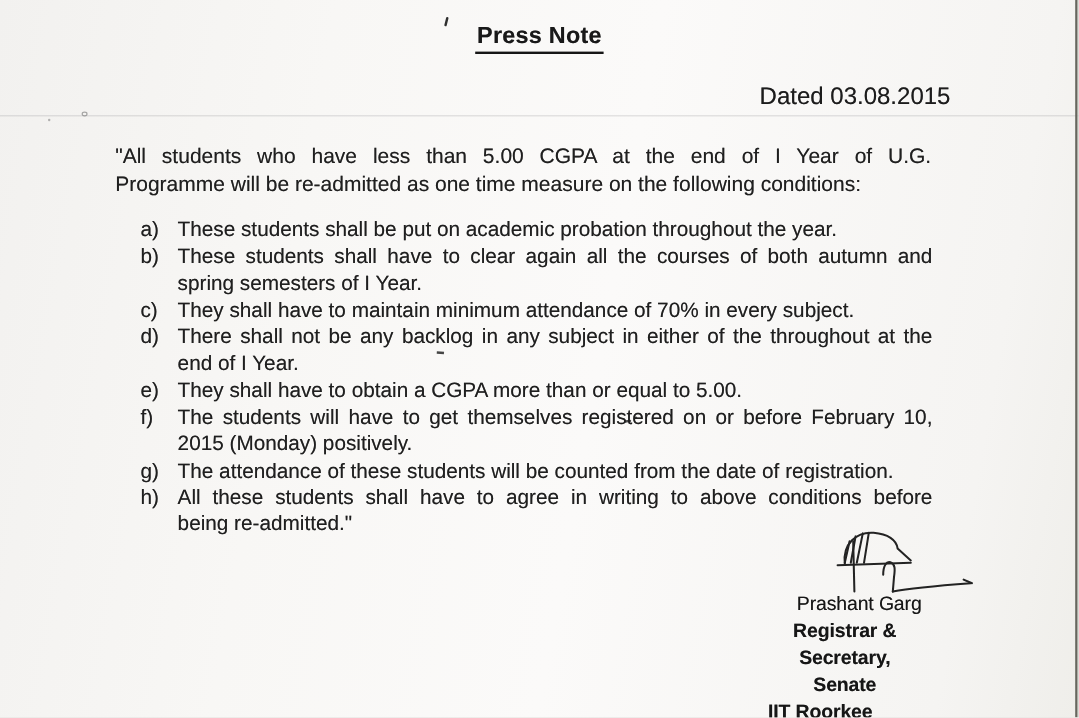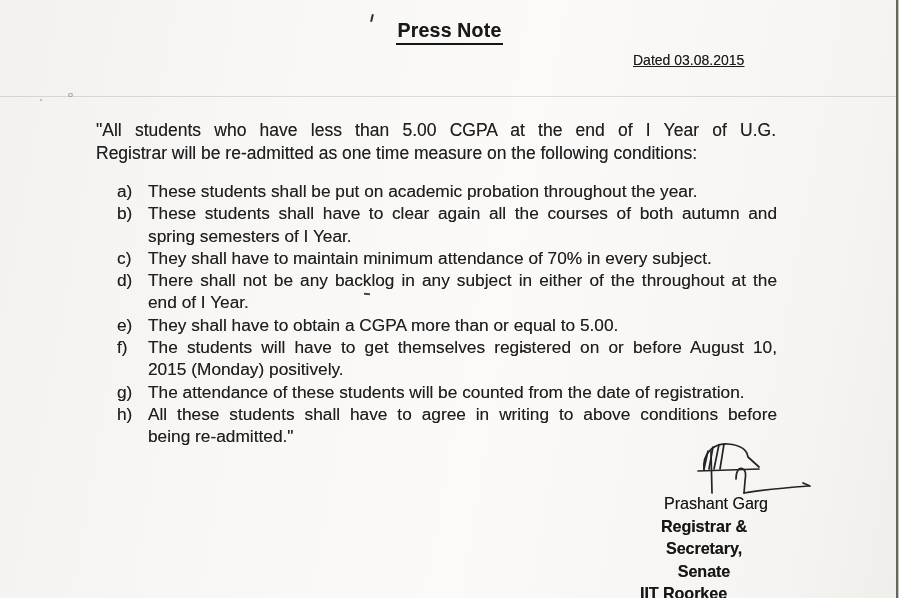--- a/index.html
+++ b/index.html
@@ -13,21 +13,21 @@
   .scan-text{text-shadow:0 0 .5px rgba(25,25,25,.55);}
 
   
   .title-wrap{position:absolute;top:19px;left:0;width:899px;text-align:center;}
   .title{display:inline-block;font-size:19.5px;font-weight:700;letter-spacing:.2px;
          border-bottom:2.5px solid #161616;padding:0 2px 1px 2px;color:#191919;}
   .title-tick{position:absolute;left:371px;top:14px;width:2px;height:8px;background:#2f2f2f;
               transform:rotate(14deg);border-radius:1px;}
 
   
-  .dated{position:absolute;left:633px;top:52px;font-size:14px;color:#1c1c1c;text-decoration:underline;}
+  .dated{position:absolute;left:633px;top:70px;font-size:20px;color:#1c1c1c;}
 
   
   .intro{position:absolute;left:96px;top:119px;width:680px;font-size:17.5px;line-height:23px;color:#1f1f1f;}
   .jl{text-align:justify;text-align-last:justify;}
   .ln{text-align:left;white-space:nowrap;}
 
   
   .conditions{position:absolute;left:117px;top:180px;width:660px;font-size:17.3px;line-height:22.3px;color:#1f1f1f;}
   .cond-row{display:flex;align-items:flex-start;}
   .cond-label{flex:0 0 31px;}
@@ -68,21 +68,21 @@
   <div class="edge-right-lite"></div>
 
   <div class="title-wrap">
     <span class="title scan-text">Press Note</span>
   </div>
 
   <div class="dated scan-text">Dated 03.08.2015</div>
 
   <div class="intro scan-text">
     <div class="jl">"All students who have less than 5.00 CGPA at the end of I Year of U.G.</div>
-    <div class="ln">Registrar will be re-admitted as one time measure on the following conditions:</div>
+    <div class="ln">Programme will be re-admitted as one time measure on the following conditions:</div>
   </div>
 
   <div class="conditions scan-text">
 
     <div class="cond-row">
       <div class="cond-label">a)</div>
       <div class="cond-text">
         <div class="ln">These students shall be put on academic probation throughout the year.</div>
       </div>
     </div>
@@ -113,21 +113,21 @@
     <div class="cond-row">
       <div class="cond-label">e)</div>
       <div class="cond-text">
         <div class="ln">They shall have to obtain a CGPA more than or equal to 5.00.</div>
       </div>
     </div>
 
     <div class="cond-row">
       <div class="cond-label">f)</div>
       <div class="cond-text">
-        <div class="jl">The students will have to get themselves registered on or before August 10,</div>
+        <div class="jl">The students will have to get themselves registered on or before February 10,</div>
         <div class="ln">2015 (Monday) positively.</div>
       </div>
     </div>
 
     <div class="cond-row">
       <div class="cond-label">g)</div>
       <div class="cond-text">
         <div class="ln">The attendance of these students will be counted from the date of registration.</div>
       </div>
     </div>

